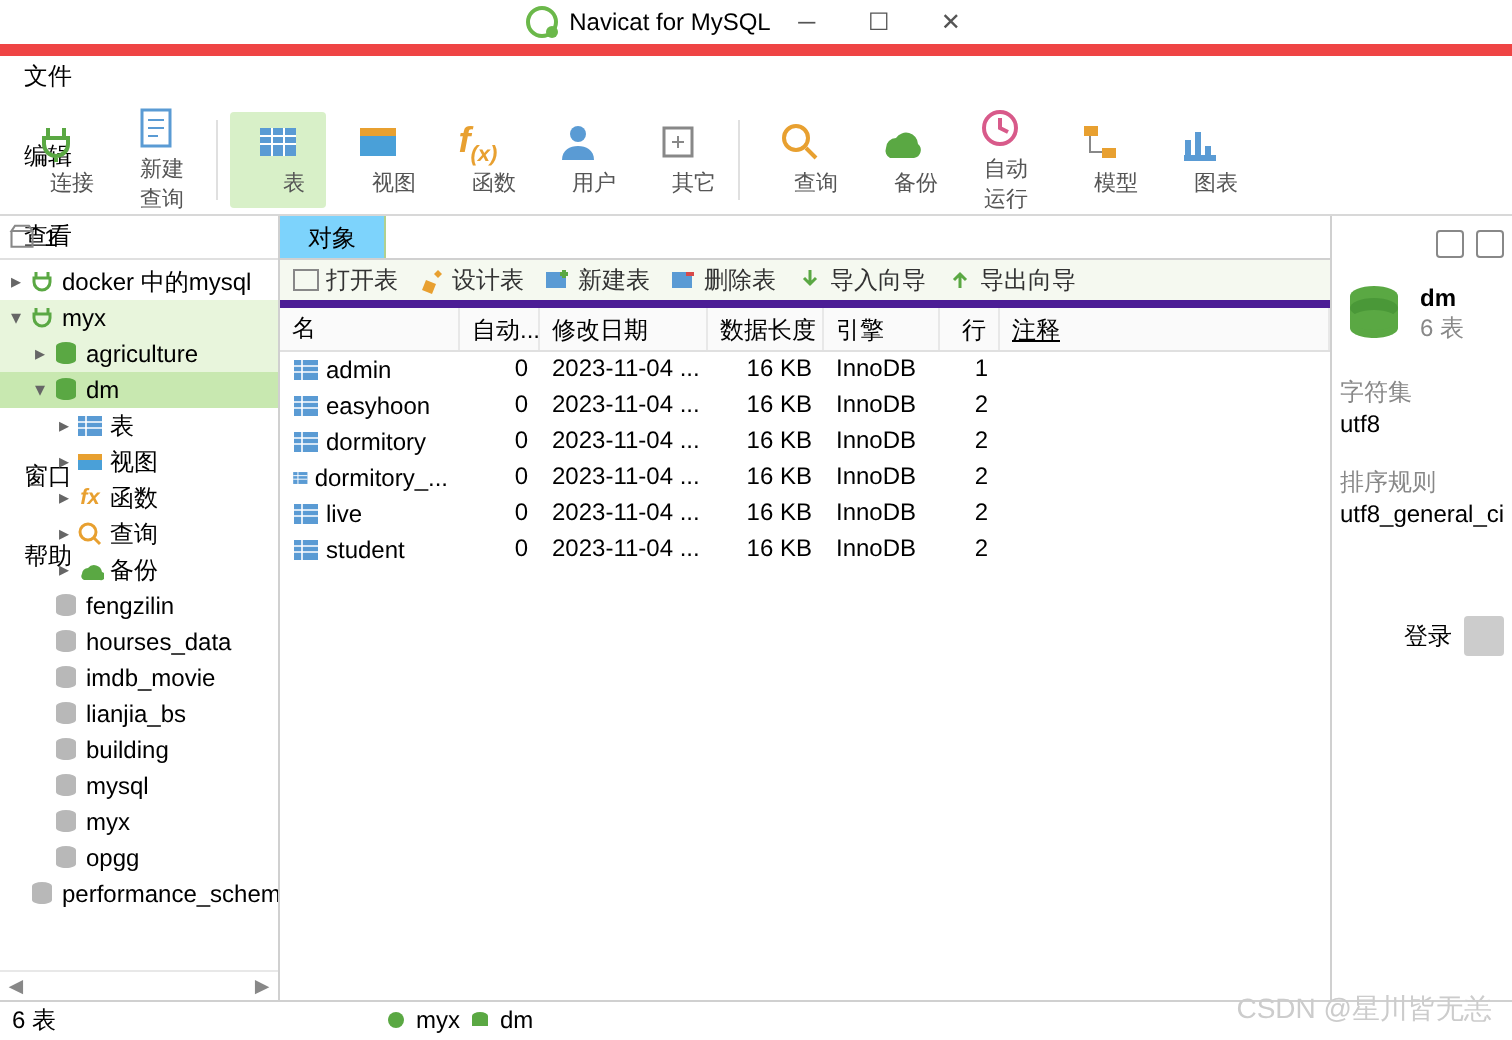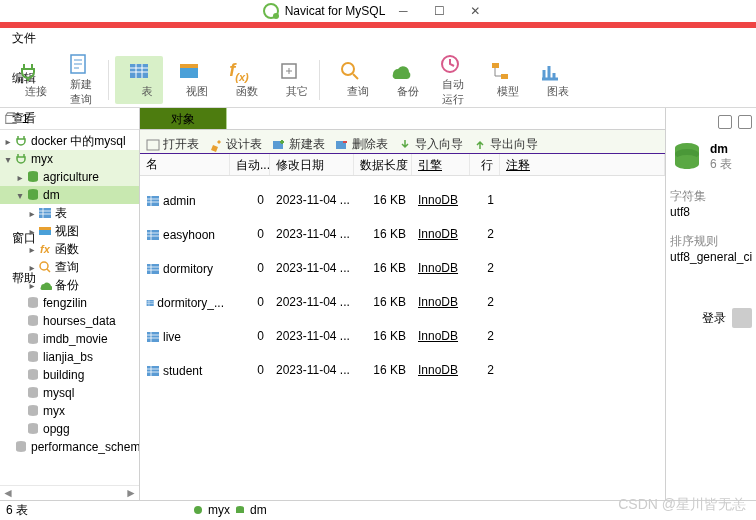--- a/index.html
+++ b/index.html
@@ -28,34 +28,34 @@
     .tree-item { display: flex; align-items: center; height: 18px; cursor: pointer; white-space: nowrap; padding-right: 4px; }
     .tree-item.selected { background: #c8e8b0; }
     .tree-item.hl { background: #e8f5dc; }
     .expand { width: 12px; display: inline-flex; justify-content: center; color: #666; font-size: 10px; }
     .indent0 { padding-left: 2px; }
     .indent1 { padding-left: 14px; }
     .indent2 { padding-left: 26px; }
     .db-icon { width: 14px; height: 14px; display: inline-flex; align-items: center; justify-content: center; margin-right: 3px; }
     .center-panel { flex: 1; display: flex; flex-direction: column; border-right: 1px solid #d0d0d0; }
     .obj-tabs { height: 22px; display: flex; border-bottom: 1px solid #d0d0d0; }
-    .obj-tab { padding: 3px 31px; background: #4d7c0f; border-right: 1px solid #b0d090; cursor: pointer; }
-    .obj-toolbar { height: 24px; background: #f5f9f0; display: flex; align-items: flex-end; gap: 10px; padding: 0 6px; border-bottom: 1px solid #4c1d95; }
+    .obj-tab { padding: 3px 14px; background: #7dd3fc; border-right: 1px solid #b0d090; cursor: pointer; }
+    .obj-toolbar { height: 24px; background: #f5f9f0; display: flex; align-items: center; gap: 10px; padding: 0 6px; border-bottom: 4px solid #4c1d95; }
     .obj-tb-btn { display: flex; align-items: center; gap: 3px; cursor: pointer; color: #333; }
     .obj-tb-btn .ic { width: 14px; height: 14px; }
     .table-header { display: flex; height: 22px; border-bottom: 1px solid #e0e0e0; background: #fafafa; }
     .table-header > div { padding: 3px 6px; border-right: 1px solid #e8e8e8; overflow: hidden; white-space: nowrap; }
     .table-body { flex: 1; overflow: auto; }
-    .table-row { display: flex; height: 18px; cursor: pointer; margin-top: 16px; }
+    .table-row { display: flex; height: 18px; cursor: pointer; }
     .table-row > div { padding: 1px 6px; overflow: hidden; white-space: nowrap; }
     .col-name { width: 90px; display: flex; align-items: center; gap: 3px; }
     .col-auto { width: 40px; text-align: right; }
     .col-date { width: 84px; }
     .col-len { width: 58px; text-align: right; }
-    .col-eng { width: 58px; text-decoration: underline; }
+    .col-eng { width: 58px; }
     .col-rows { width: 30px; text-align: right; }
     .col-comment { flex: 1; text-decoration: underline; }
     .right-panel { width: 90px; padding: 4px; }
     .rp-icons { display: flex; justify-content: flex-end; gap: 6px; height: 20px; align-items: center; }
     .rp-icon { width: 14px; height: 14px; border: 1px solid #888; border-radius: 2px; }
     .rp-db-big { display: flex; align-items: center; gap: 6px; margin-top: 8px; }
     .rp-section { margin-top: 14px; }
     .rp-label { color: #888; }
     .statusbar { height: 20px; border-top: 1px solid #d0d0d0; display: flex; align-items: center; padding: 0 6px; }
     .sb-segment { display: flex; align-items: center; gap: 4px; }
@@ -130,20 +130,29 @@
           <rect x="2" y="4" width="18" height="4" fill="#e8a030"></rect>
         </svg>
       </div>
       <div class="tool-label">视图</div>
     </div>
     <div class="tool-btn">
       <div class="tool-icon">
         <span class="i-fx" style="font-size:18px">f<sub style="font-size:11px">(x)</sub></span>
       </div>
       <div class="tool-label">函数</div>
+    </div>
+    <div class="tool-btn">
+      <div class="tool-icon">
+        <svg width="22" height="22" viewBox="0 0 22 22">
+          <circle cx="11" cy="7" r="4" fill="#5a9bd4"></circle>
+          <path d="M3 20c0-5 4-7 8-7s8 2 8 7" fill="#5a9bd4"></path>
+        </svg>
+      </div>
+      <div class="tool-label">用户</div>
     </div>
     <div class="tool-btn">
       <div class="tool-icon">
         <svg width="22" height="22" viewBox="0 0 22 22">
           <rect x="4" y="4" width="14" height="14" fill="none" stroke="#888" stroke-width="1.5"></rect>
           <path d="M8 11h6M11 8v6" stroke="#888"></path>
         </svg>
       </div>
       <div class="tool-label">其它</div>
     </div>

